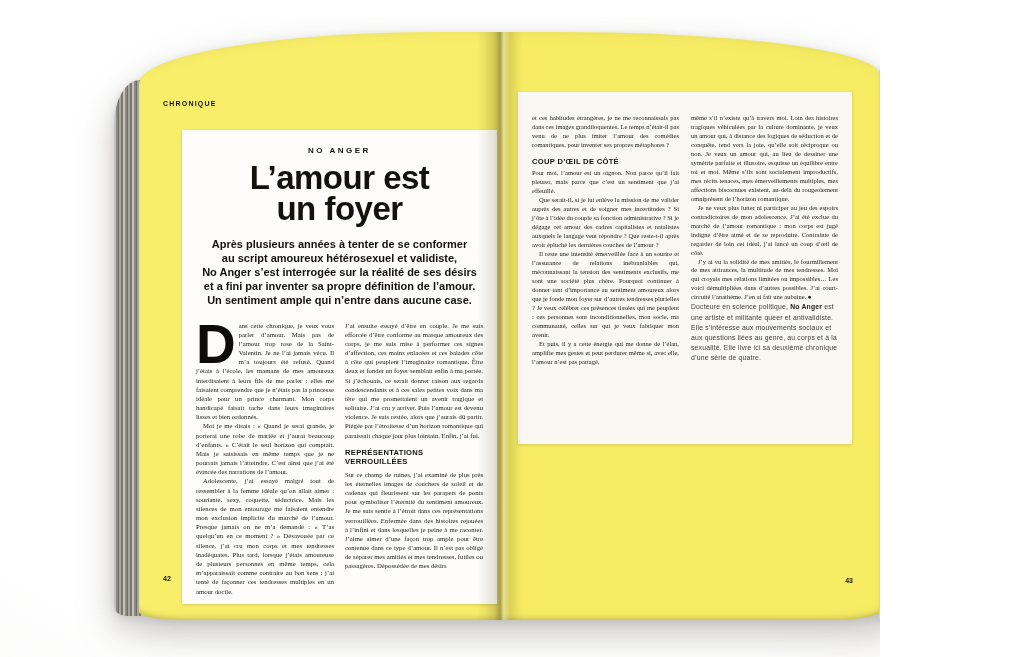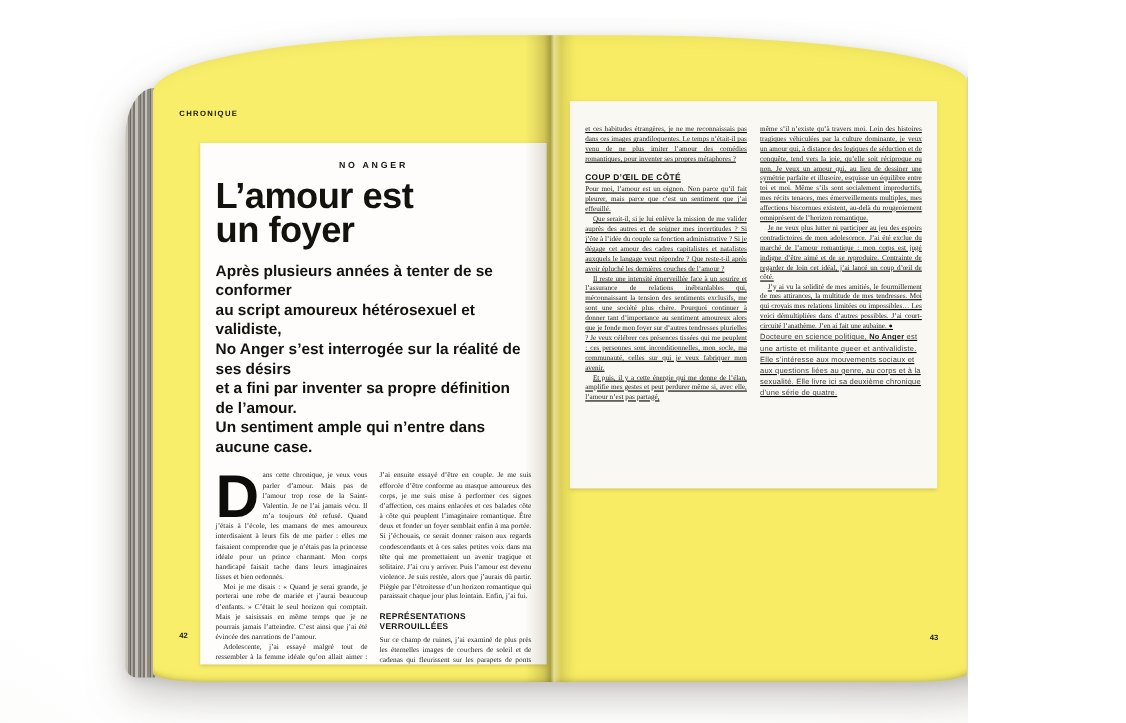--- a/index.html
+++ b/index.html
@@ -48,45 +48,44 @@
   .pagenum-right{right:26px;bottom:36px;}
   .article-box{
     position:absolute;left:43px;top:98px;width:315px;height:474px;
     background:#fefdfb;box-sizing:border-box;padding:16px 14px 12px;overflow:hidden;
     box-shadow:0 1px 3px rgba(120,105,40,.25);
   }
   .author{
     text-align:center;font-size:8px;font-weight:bold;letter-spacing:2.5px;color:#14120d;
   }
   .title{
-    margin-top:7px;font-size:33px;line-height:.95;font-weight:bold;
+    margin-top:7px;text-align:center;font-size:33px;line-height:.95;font-weight:bold;
     letter-spacing:-.5px;color:#14120d;
   }
   .standfirst{
-    margin-top:13px;font-size:14px;line-height:1.27;font-weight:bold;
+    margin-top:13px;text-align:center;font-size:11px;line-height:1.27;font-weight:bold;
     color:#14120d;white-space:pre-line;
   }
   .cols{display:flex;gap:11px;margin-top:13px;}
   .col{width:138px;font-family:"Liberation Serif", serif;font-size:6.7px;line-height:1.37;
     text-align:justify;color:#1b1914;}
   .col p{margin:0;}
   .col p + p{text-indent:7px;}
   .dropcap{
     float:left;font-family:"Liberation Sans", sans-serif;font-weight:bold;
     font-size:55px;line-height:40px;margin:3px 5px 0 0;letter-spacing:-2px;color:#0d0c09;
   }
   .subhead{
     font-family:"Liberation Sans", sans-serif;font-size:7.6px;font-weight:bold;
     letter-spacing:.3px;color:#14120d;margin:8px 0 3px;white-space:pre-line;line-height:1.25;
   }
   .article-box-right{
     position:absolute;left:18px;top:60px;width:334px;height:352px;
     background:#faf8f3;box-sizing:border-box;padding:22px 14px 14px;overflow:hidden;
     box-shadow:0 1px 3px rgba(120,105,40,.25);
-    text-decoration:underline;
   }
   .article-box-right .col{width:147px;font-size:6.5px;line-height:1.38;}
   .article-box-right .cols{margin-top:0;gap:12px;}
   .article-box-right .subhead{margin:7px 0 3px;}
   .bio{
     font-family:"Liberation Sans", sans-serif;font-size:6.8px;line-height:1.5;
     color:#3d3b35;text-align:left;margin-top:24px;letter-spacing:.2px;text-indent:0 !important;
   }
   .bio .bio-name{font-weight:bold;color:#23211b;}
 </style>

